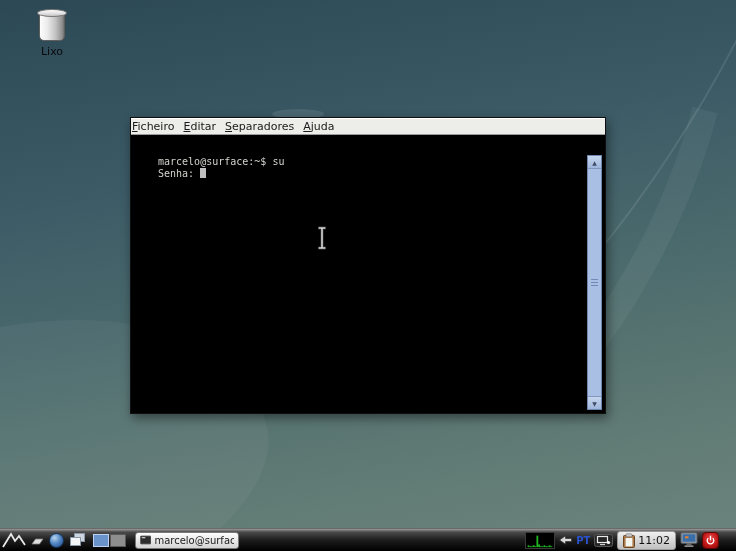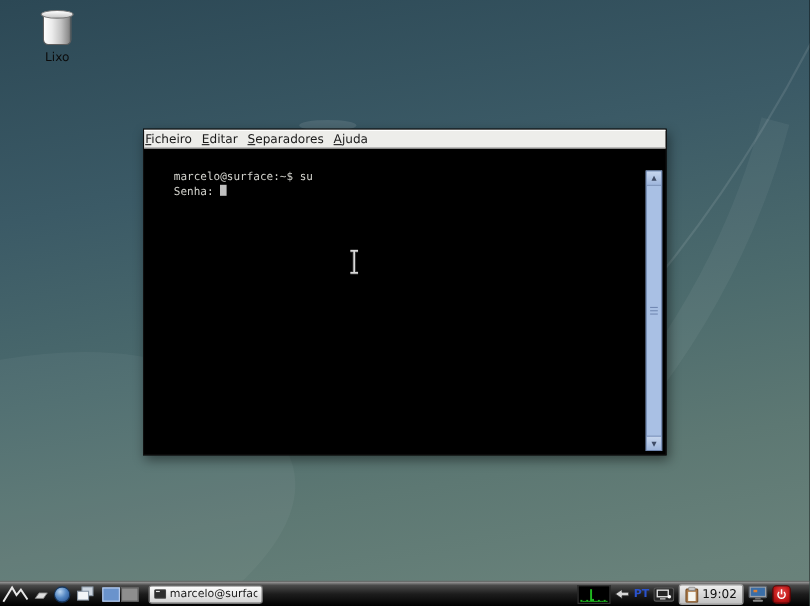--- a/index.html
+++ b/index.html
@@ -186,21 +186,21 @@
         <rect x="3.5" y="3.5" width="10" height="6" fill="none" stroke="#e8e8e8" stroke-width="1.2"></rect>
         <circle cx="14.5" cy="9.5" r="1.6" fill="#ffffff"></circle>
         <path d="M6 11.5 H11" stroke="#cfcfcf" stroke-width="1.2"></path>
       </svg>
       <div class="tray-chip">
         <svg width="12" height="15" viewBox="0 0 12 15">
           <rect x="0.5" y="2.5" width="11" height="12" rx="1" fill="#a87848" stroke="#6a4520"></rect>
           <rect x="3" y="0.8" width="6" height="3" rx="1" fill="#c9c9c9" stroke="#7e7e7e" stroke-width="0.7"></rect>
           <rect x="2.6" y="5" width="6.8" height="8.4" fill="#f5f5ef"></rect>
         </svg>
-        <span class="clock">19:02</span>
+        <span class="clock">11:02</span>
       </div>
       <svg width="18" height="16" viewBox="0 0 18 16">
         <rect x="1" y="0.8" width="16" height="10.5" rx="1" fill="#9aa0a8" stroke="#565c64"></rect>
         <rect x="2.6" y="2.3" width="12.8" height="7.4" fill="#3a6ea8"></rect>
         <rect x="5" y="4.2" width="3.4" height="2.2" fill="#e08030"></rect>
         <rect x="6.5" y="11.3" width="5" height="1.6" fill="#6f6f6f"></rect>
         <rect x="4.4" y="13.2" width="9.2" height="1.8" rx="0.8" fill="#8a8a8a"></rect>
       </svg>
       <span class="power">
         <svg width="13" height="13" viewBox="0 0 17 17">

